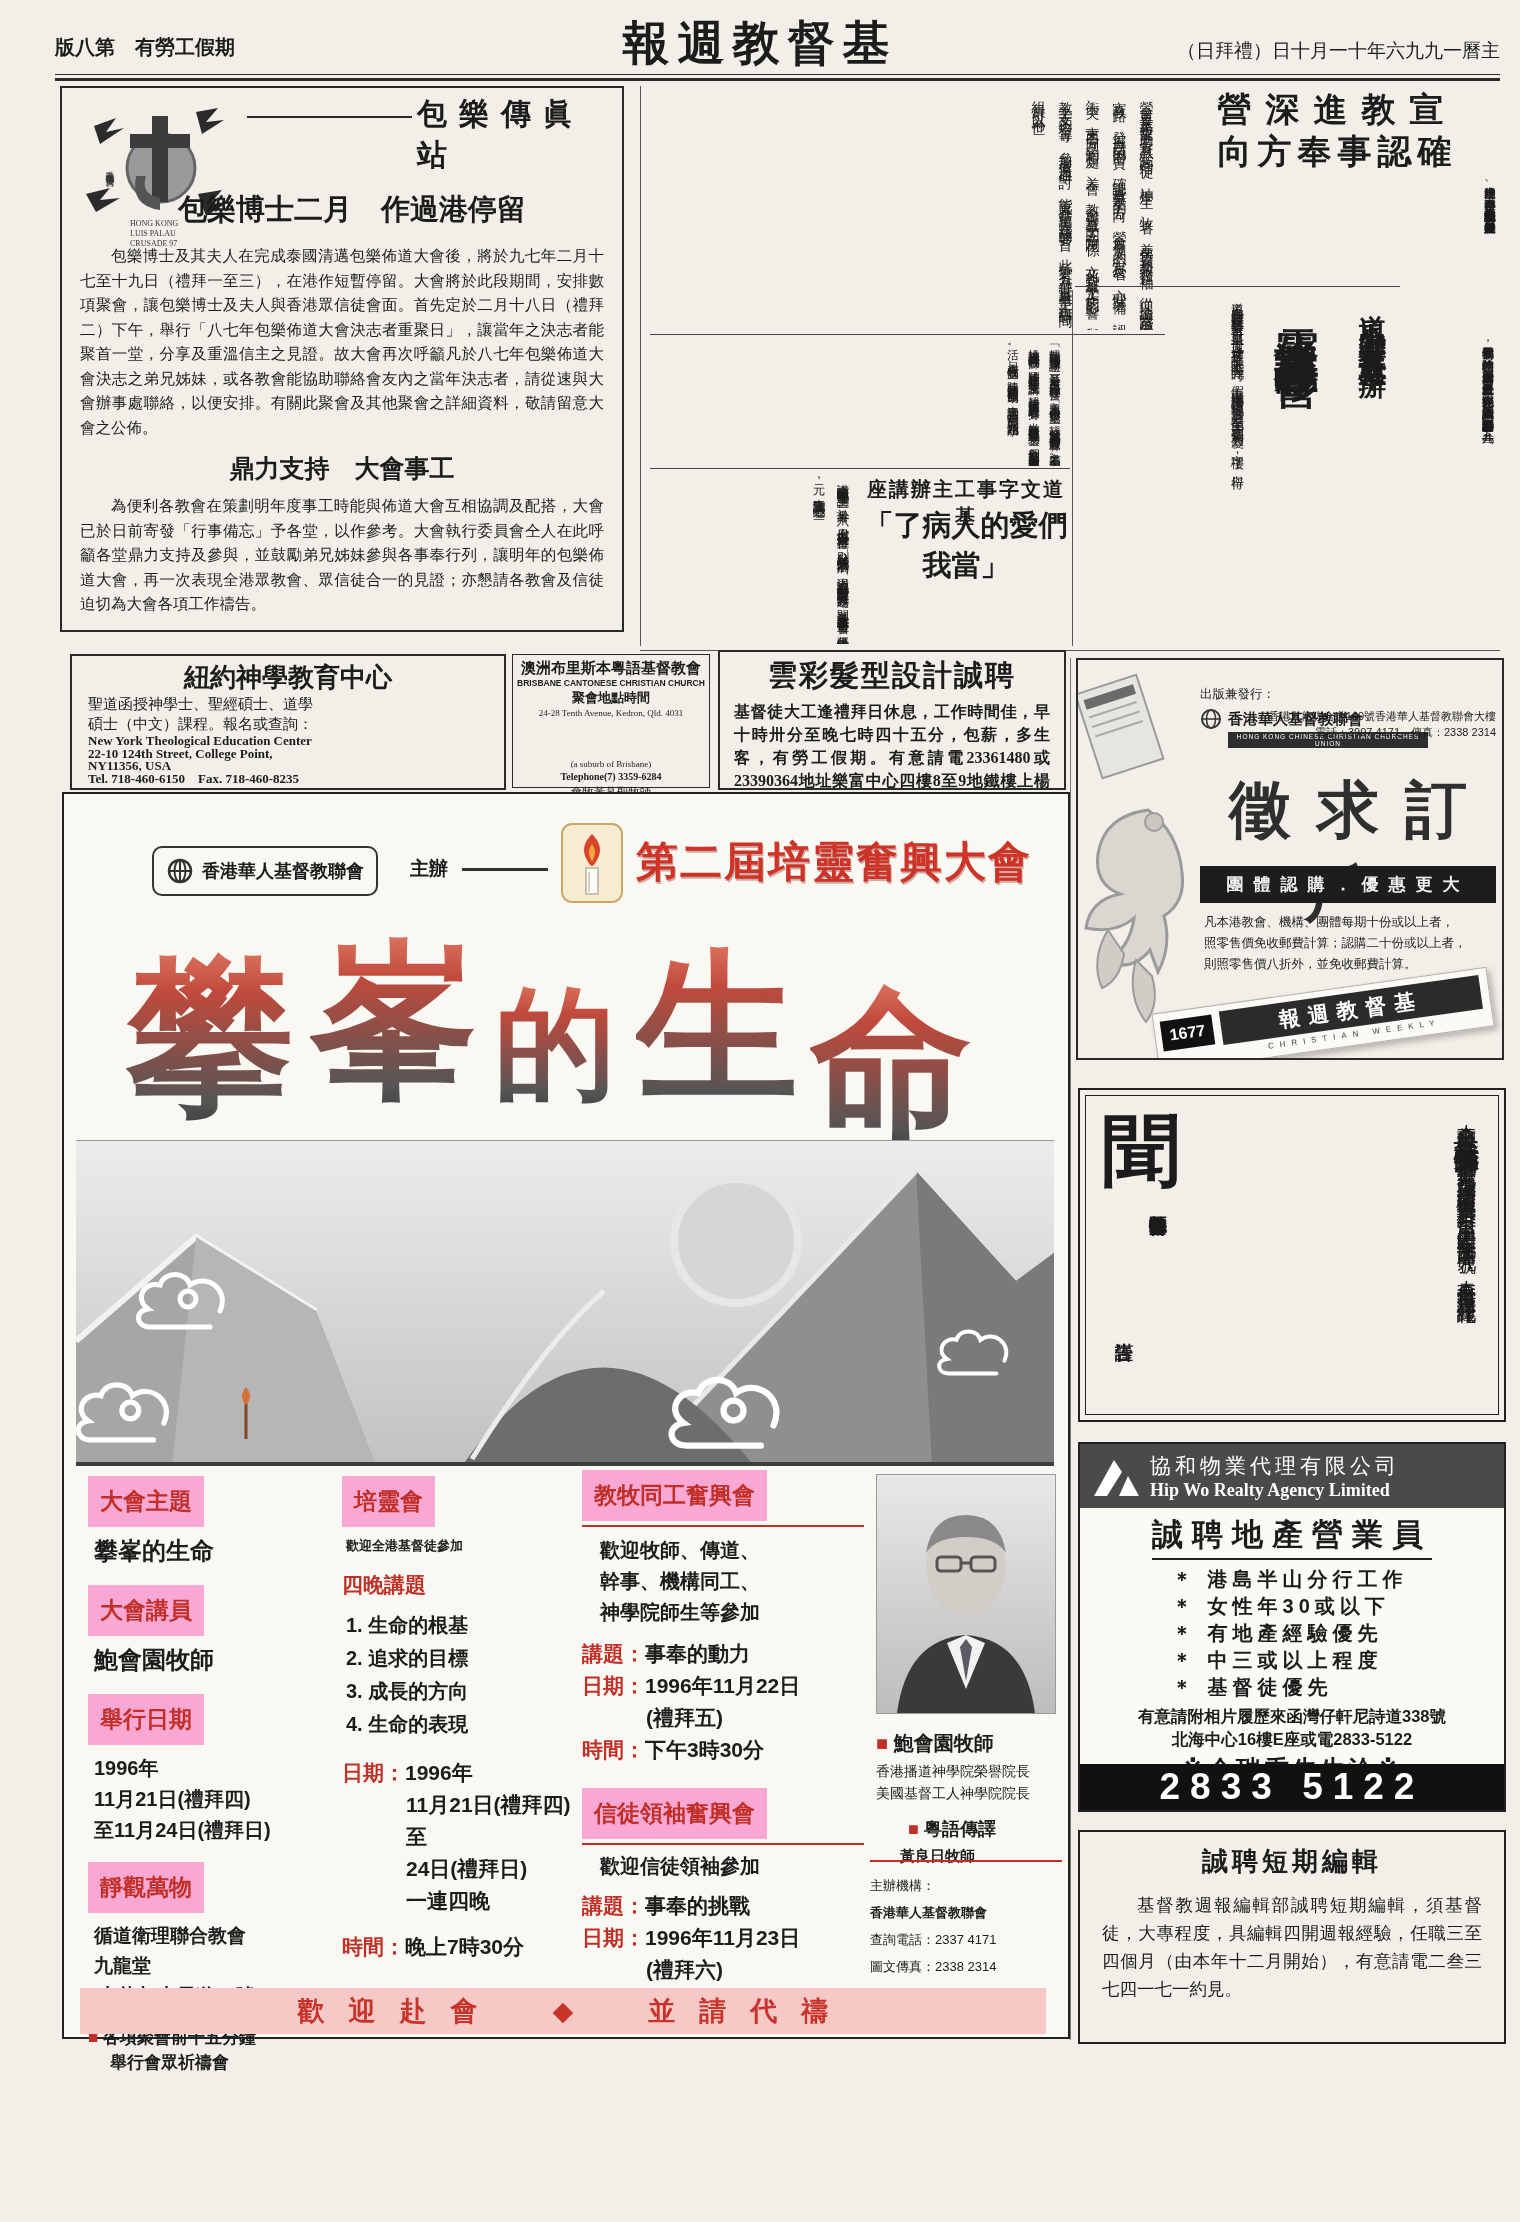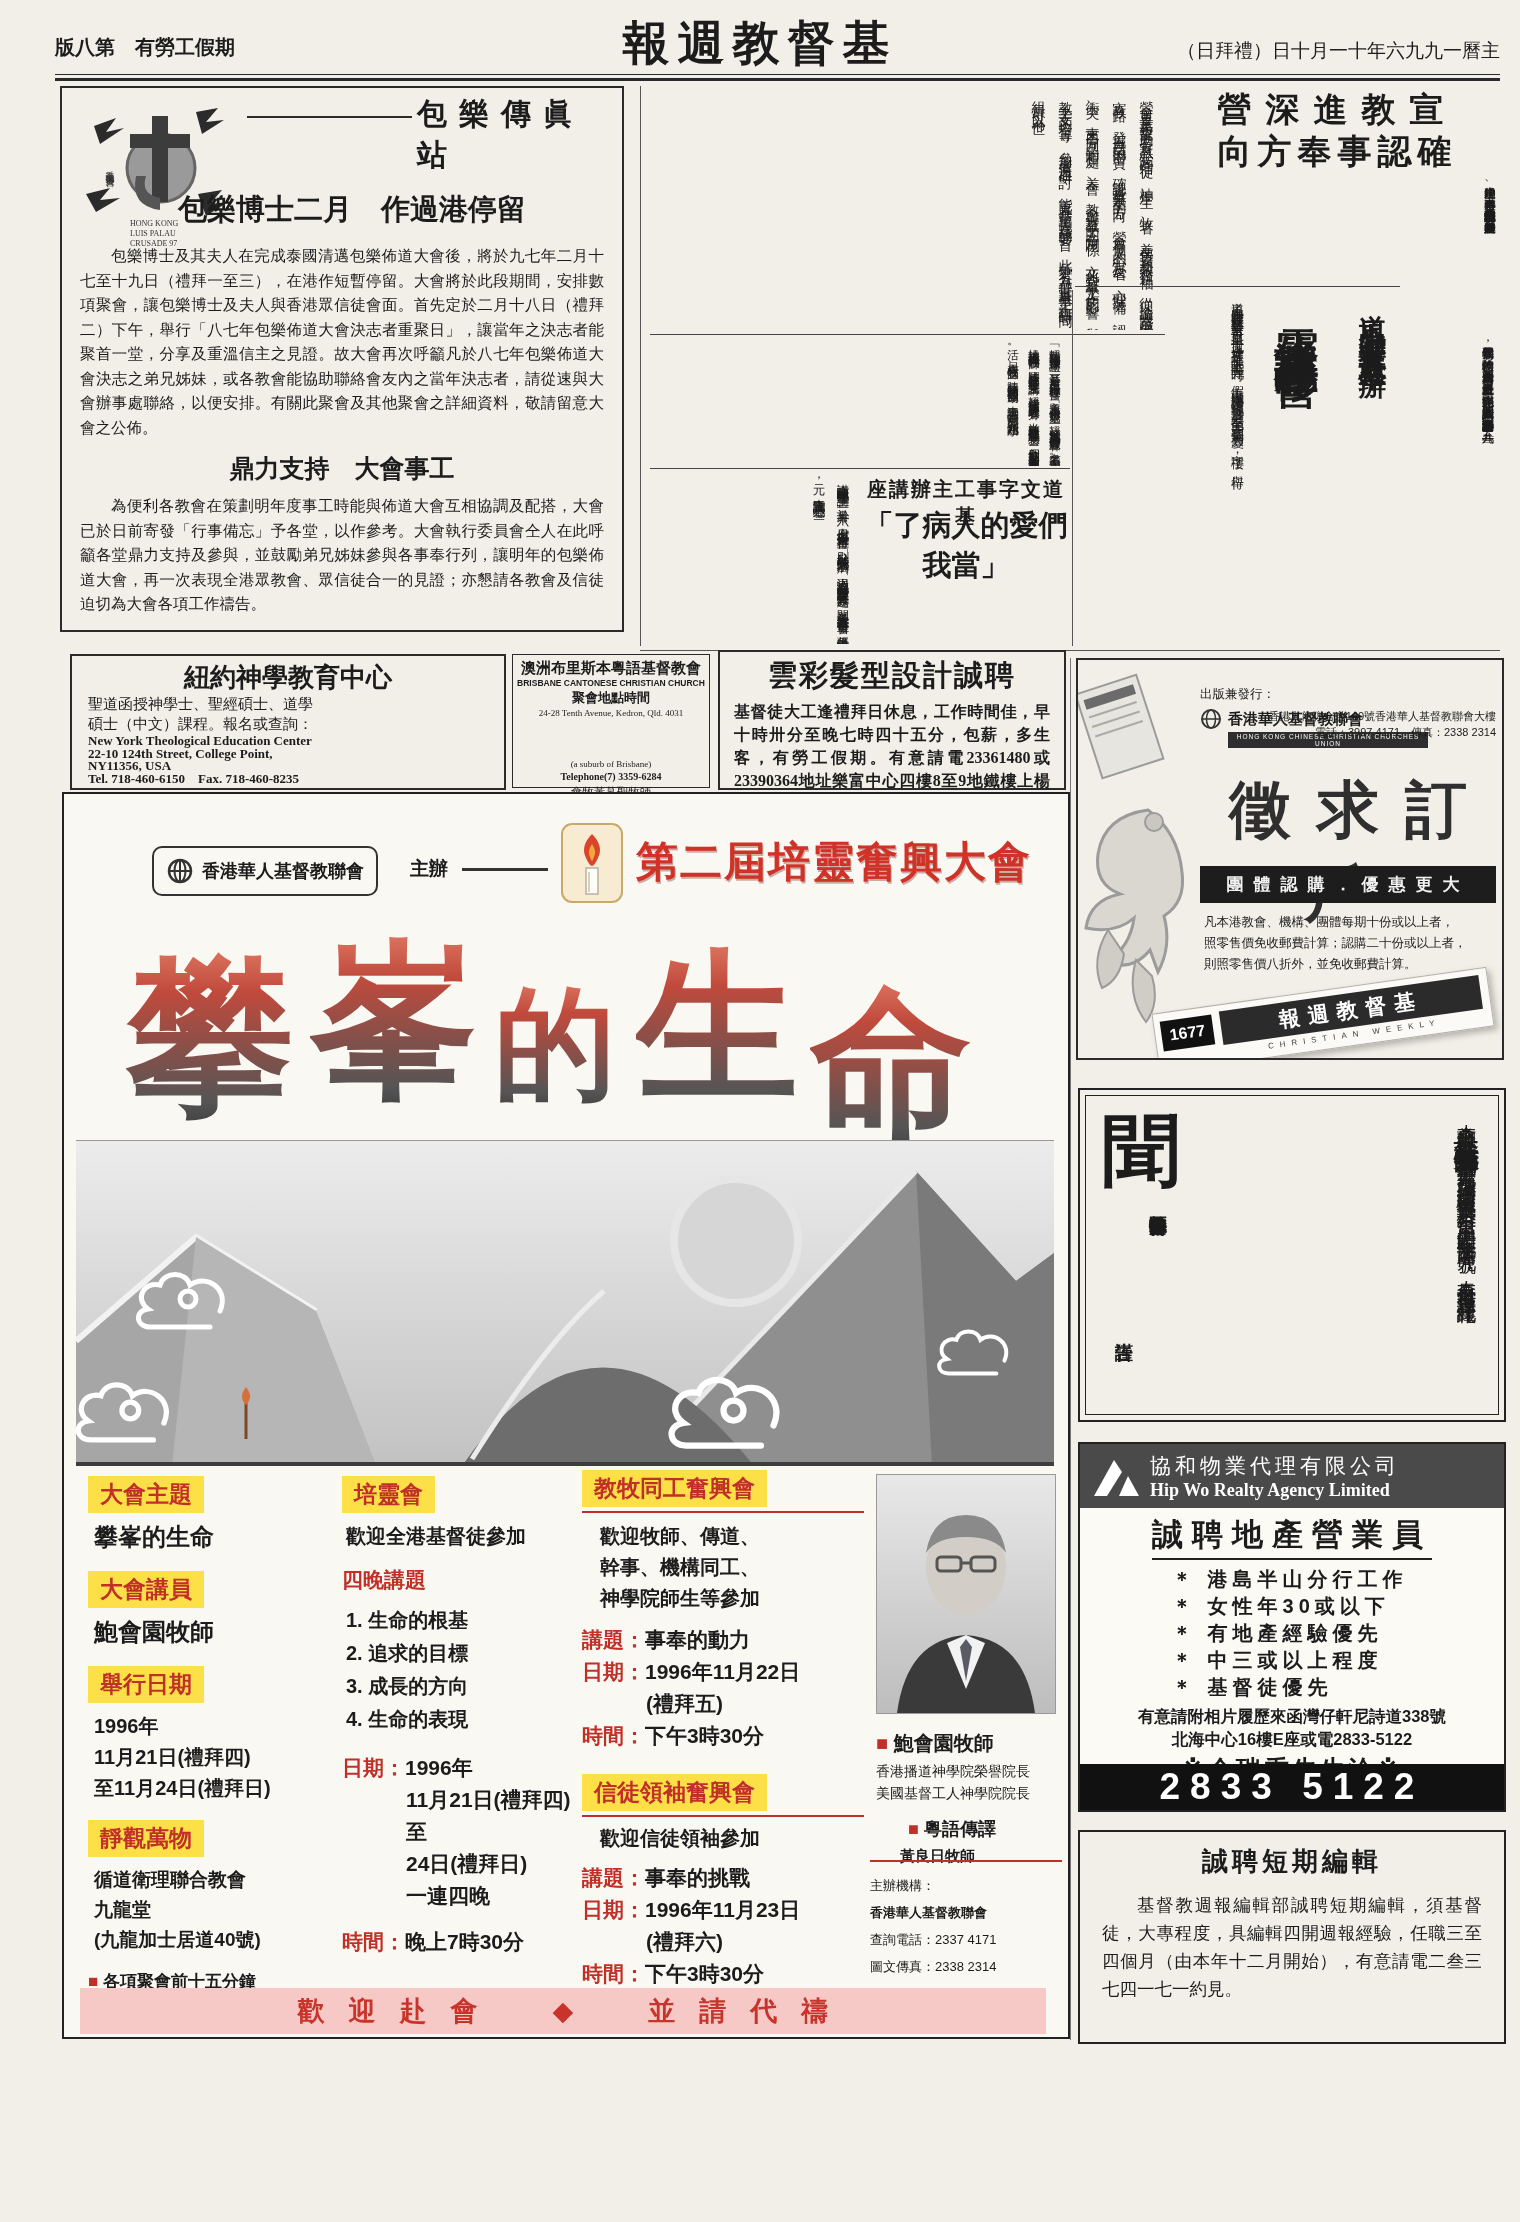--- a/index.html
+++ b/index.html
@@ -6,22 +6,22 @@
   body{background:#d8d5cc;}
   #page{position:relative;width:1520px;height:2222px;background:#f2efe8;overflow:hidden;
         font-family:"Liberation Serif","DejaVu Serif",serif;color:#1c1c1c;}
   .abs{position:absolute;}
   .sans{font-family:"Liberation Sans","DejaVu Sans",sans-serif;}
   .vtext{writing-mode:vertical-rl;text-orientation:upright;overflow:hidden;text-align:left;}
   .vcol{writing-mode:vertical-rl;text-orientation:upright;overflow:hidden;font-weight:bold;}
   .rule{position:absolute;background:#2a2a2a;}
   .box{position:absolute;border:2px solid #2a2a2a;background:transparent;}
   .para{font-size:15.5px;line-height:24.5px;text-align:justify;text-indent:2em;}
-  .plabel{display:inline-block;background:#fde047;color:#c03028;font-weight:bold;font-size:23px;
-          padding:3px 12px;font-family:"Liberation Sans","DejaVu Sans",sans-serif;}
+  .plabel{display:inline-block;background:#f9a8d4;color:#c03028;font-weight:bold;font-size:23px;
+          padding:10px 12px;font-family:"Liberation Sans","DejaVu Sans",sans-serif;}
   .pval{font-weight:bold;font-family:"Liberation Sans","DejaVu Sans",sans-serif;}
   .red{color:#c03028;}
   .sessrow{font-size:21px;line-height:32px;font-weight:bold;font-family:"Liberation Sans","DejaVu Sans",sans-serif;}
   .sessrow .lbl{color:#c03028;}
   .bigchar{position:absolute;font-weight:900;font-family:"Liberation Sans","DejaVu Sans",sans-serif;
            background:linear-gradient(#e07a64 8%,#c04a3c 30%,#555 78%,#2e2e2e);
            -webkit-background-clip:text;background-clip:text;color:transparent;}
   .bigchar::before{content:attr(data-ch);position:absolute;left:9px;top:10px;z-index:-1;
            background:none;-webkit-background-clip:border-box;background-clip:border-box;color:rgba(45,45,45,.42);}
   .hipbullet{font-size:20px;line-height:27px;font-weight:bold;letter-spacing:5px;
@@ -259,21 +259,21 @@
       </div>
       <div class="sans" style="font-size:17px;line-height:25px;font-weight:bold;">
         <span class="red">■</span>
         <span>各項聚會前十五分鐘</span>
         <div style="margin-left:22px;">舉行會眾祈禱會</div>
       </div>
     </div>
 
     <div class="abs" style="left:278px;top:682px;width:232px;">
       <div><span class="plabel">培靈會</span></div>
-      <div class="pval" style="font-size:20px;margin:10px 0 16px 4px;">歡迎全港基督徒參加</div>
+      <div class="pval" style="font-size:13px;margin:10px 0 16px 4px;">歡迎全港基督徒參加</div>
       <div class="sans red" style="font-size:21px;font-weight:900;margin-bottom:10px;">四晚講題</div>
       <div class="pval" style="font-size:20px;line-height:33px;margin-left:4px;">
         <div>1. 生命的根基</div>
         <div>2. 追求的目標</div>
         <div>3. 成長的方向</div>
         <div>4. 生命的表現</div>
       </div>
       <div class="sessrow" style="margin-top:16px;">
         <span class="lbl">日期：</span><span>1996年</span>
         <div style="margin-left:64px;">11月21日(禮拜四)至</div>

